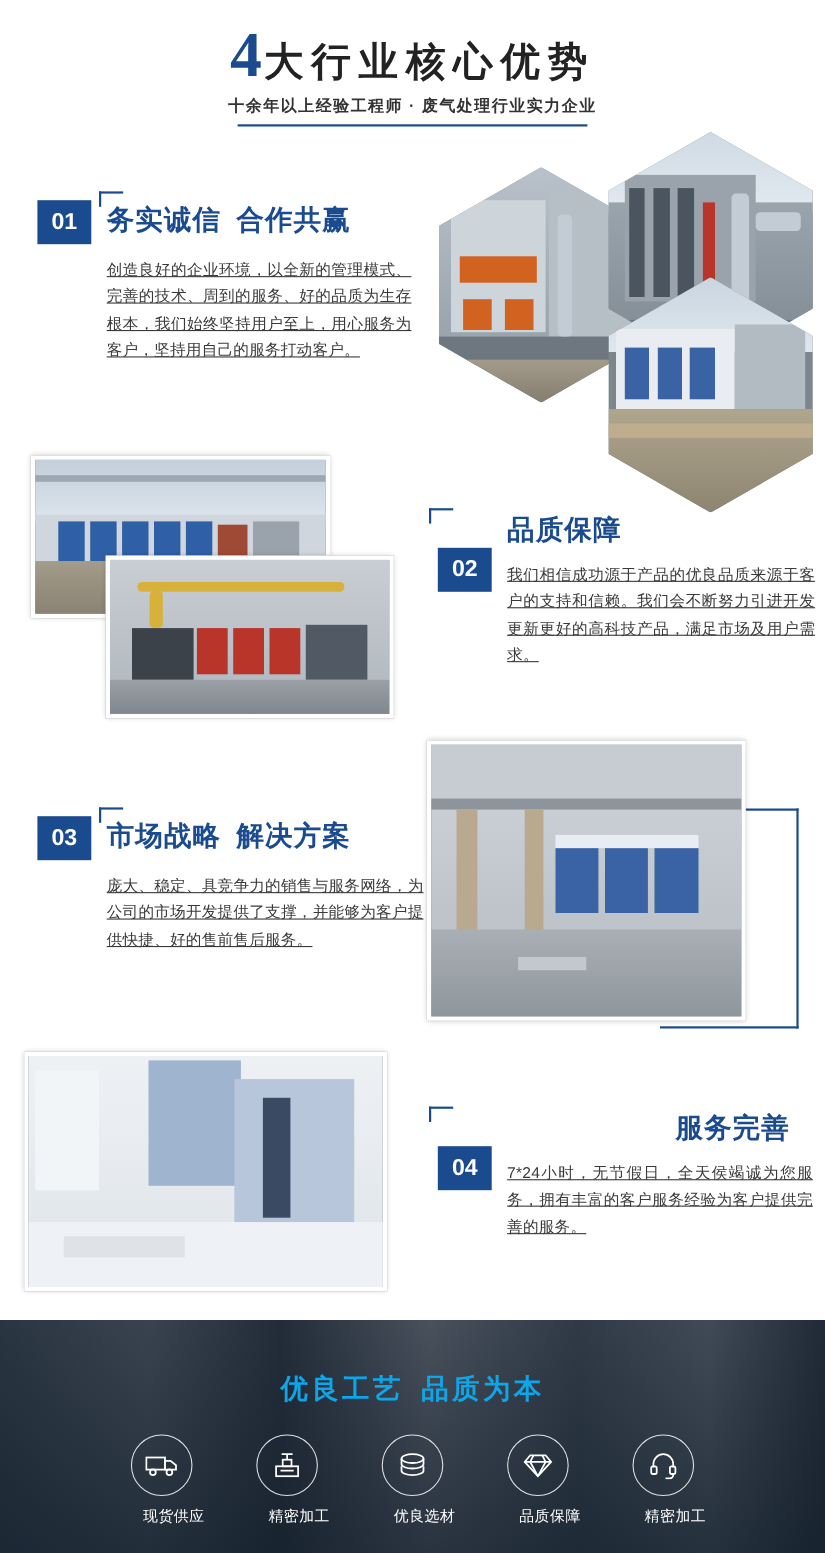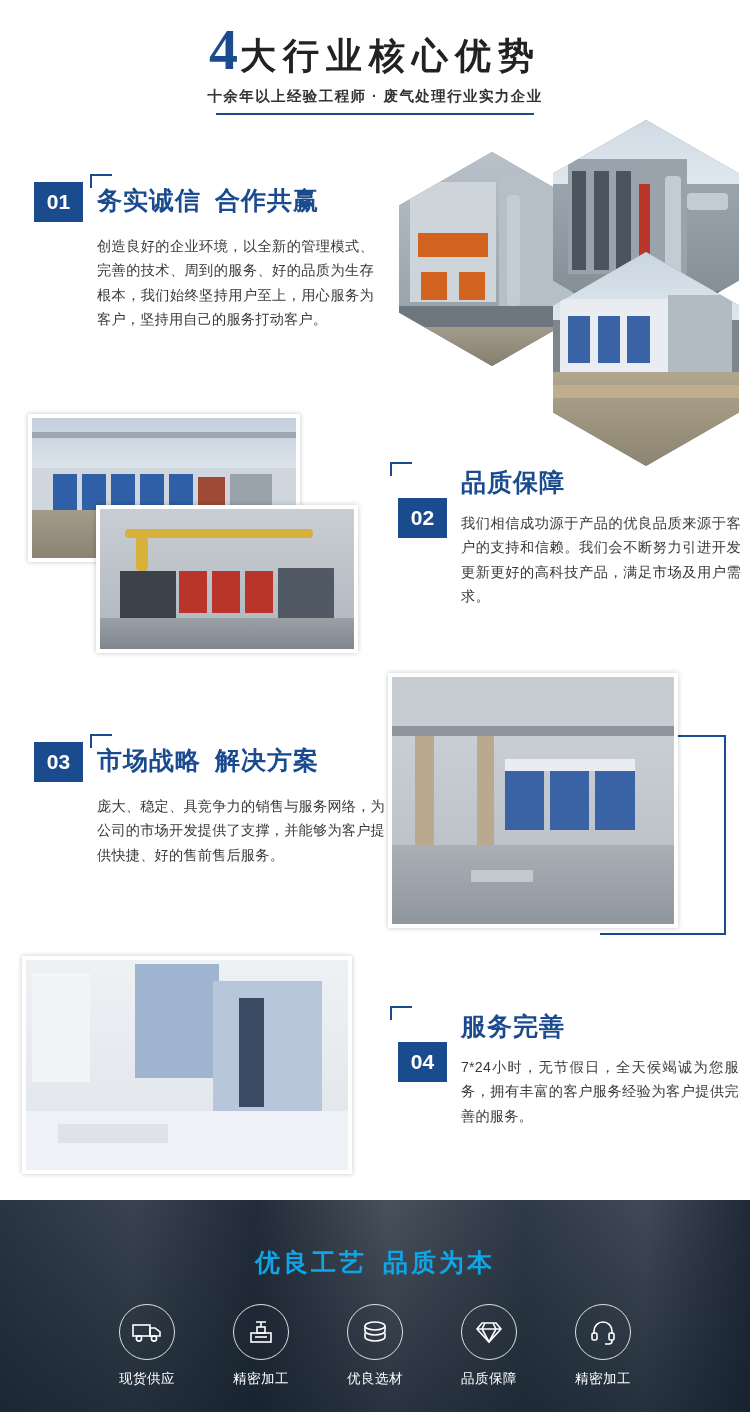--- a/index.html
+++ b/index.html
@@ -81,20 +81,21 @@
     line-height: 1;
     white-space: nowrap;
   }
   .sec-title .gap { display: inline-block; width: 14px; }
   .sec-body {
     font-size: 14.2px;
     line-height: 1.72;
     color: #3a3a3a;
     text-align: justify;
     letter-spacing: 0.2px;
+    text-decoration: underline;
   }
 
   
   .bracket {
     position: absolute;
     width: 22px; height: 14px;
     border-top: 2px solid #1b4b8f;
     border-left: 2px solid #1b4b8f;
   }
 
@@ -171,20 +172,21 @@
     border-radius: 50%;
     display: flex; align-items: center; justify-content: center;
   }
   .feature .circle svg { display:block; }
   .feature .flabel {
     margin-top: 10px;
     color: #ffffff;
     font-size: 13.5px;
     letter-spacing: 0.5px;
     white-space: nowrap;
+    text-align: right;
   }
 
   
   .frame-accent {
     position: absolute;
     border: 2px solid #1b4b8f;
     border-left: none;
   }
 </style>
 </head>
@@ -336,21 +338,21 @@
       <div class="box-dark" style="left:58%; top:10%; width:34%; height:62%; background:#b7c6da;"></div>
       <div class="box-dark" style="left:66%; top:18%; width:8%; height:52%; background:#3a4a63;"></div>
       <div class="box-white" style="left:0; top:72%; width:100%; height:28%; background:#eef1f5;"></div>
       <div class="box-grey" style="left:10%; top:78%; width:34%; height:9%; background:#dfe3e8;"></div>
     </div>
   </div>
 
   <div class="blk" style="left:398px; top:1014px; width:320px;">
     <div style="position:relative;">
       <div class="bracket" style="left:-8px; top:-8px;"></div>
-      <div class="sec-title" style="margin-left:63px;">
+      <div class="sec-title" style="text-align:right;">
         <span>服务完善</span>
       </div>
       <div class="num-badge" style="position:absolute; left:0; top:28px;">04</div>
     </div>
     <div class="sec-body" style="margin-left:63px; margin-top:16px; width:278px;">7*24小时，无节假日，全天侯竭诚为您服务，拥有丰富的客户服务经验为客户提供完善的服务。</div>
   </div>
 
   <div class="banner">
     <div class="banner-photo"></div>
 

